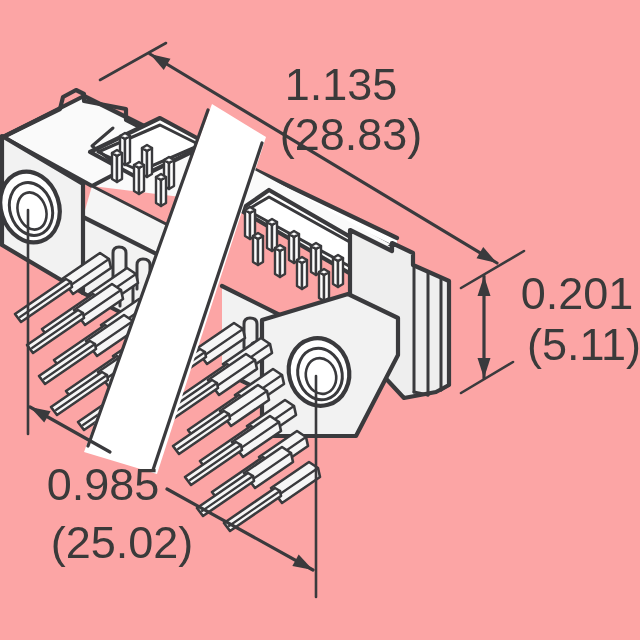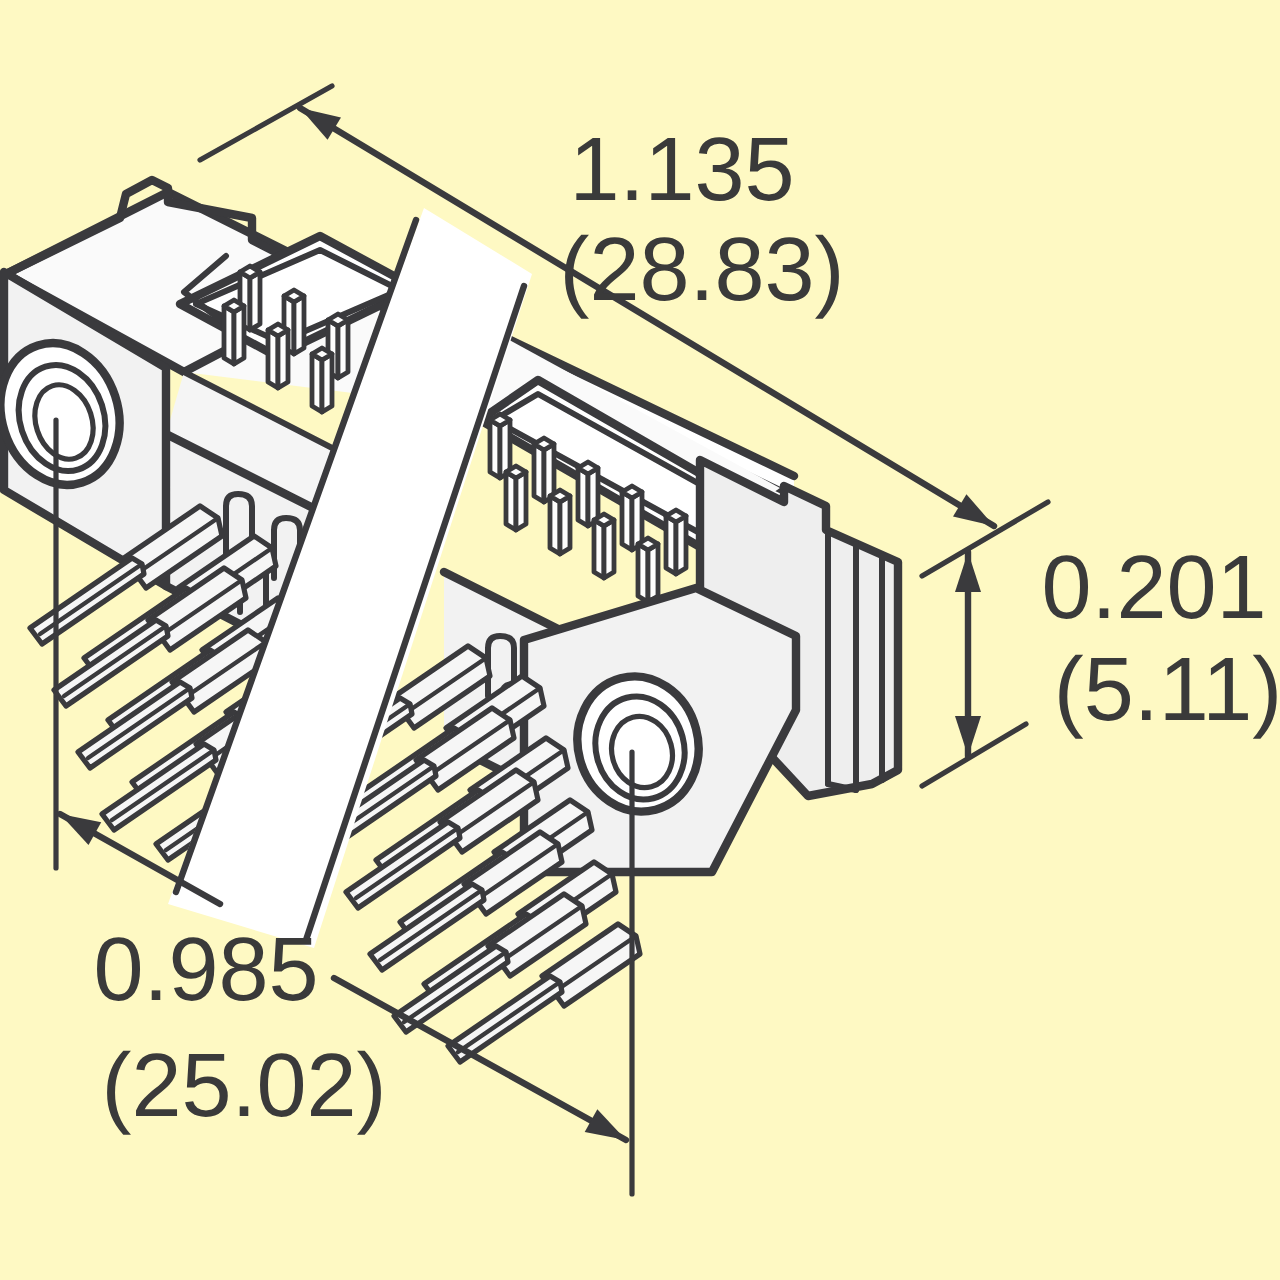--- a/index.html
+++ b/index.html
@@ -1,16 +1,16 @@
 <!DOCTYPE html>
 <html><head>
 <meta charset="utf-8">
 <style>
   html,body{margin:0;padding:0;background:#ffffff;width:640px;height:640px;overflow:hidden;}
-  .stage{position:relative;width:640px;height:640px;background:#fef9c3;}
+  .stage{position:relative;width:640px;height:640px;background:#fca5a5;}
   svg{display:block;}
   .edge{fill:none;stroke:#3a3a3d;stroke-width:4.2;stroke-linejoin:round;stroke-linecap:round;}
   .edge2{fill:none;stroke:#3a3a3d;stroke-width:3;stroke-linejoin:round;stroke-linecap:round;}
   .thin{fill:none;stroke:#3a3a3d;stroke-width:2.6;stroke-linecap:round;}
   .ftop{fill:#fafafa;}
   .ffront{fill:#f2f2f2;}
   .fwhite{fill:#ffffff;}
   .fchamfer{fill:#f5f5f5;}
   .fend{fill:#eeeeee;}
   .pf{fill:#f6f6f6;stroke:#3a3a3d;stroke-width:2.6;stroke-linejoin:round;}

